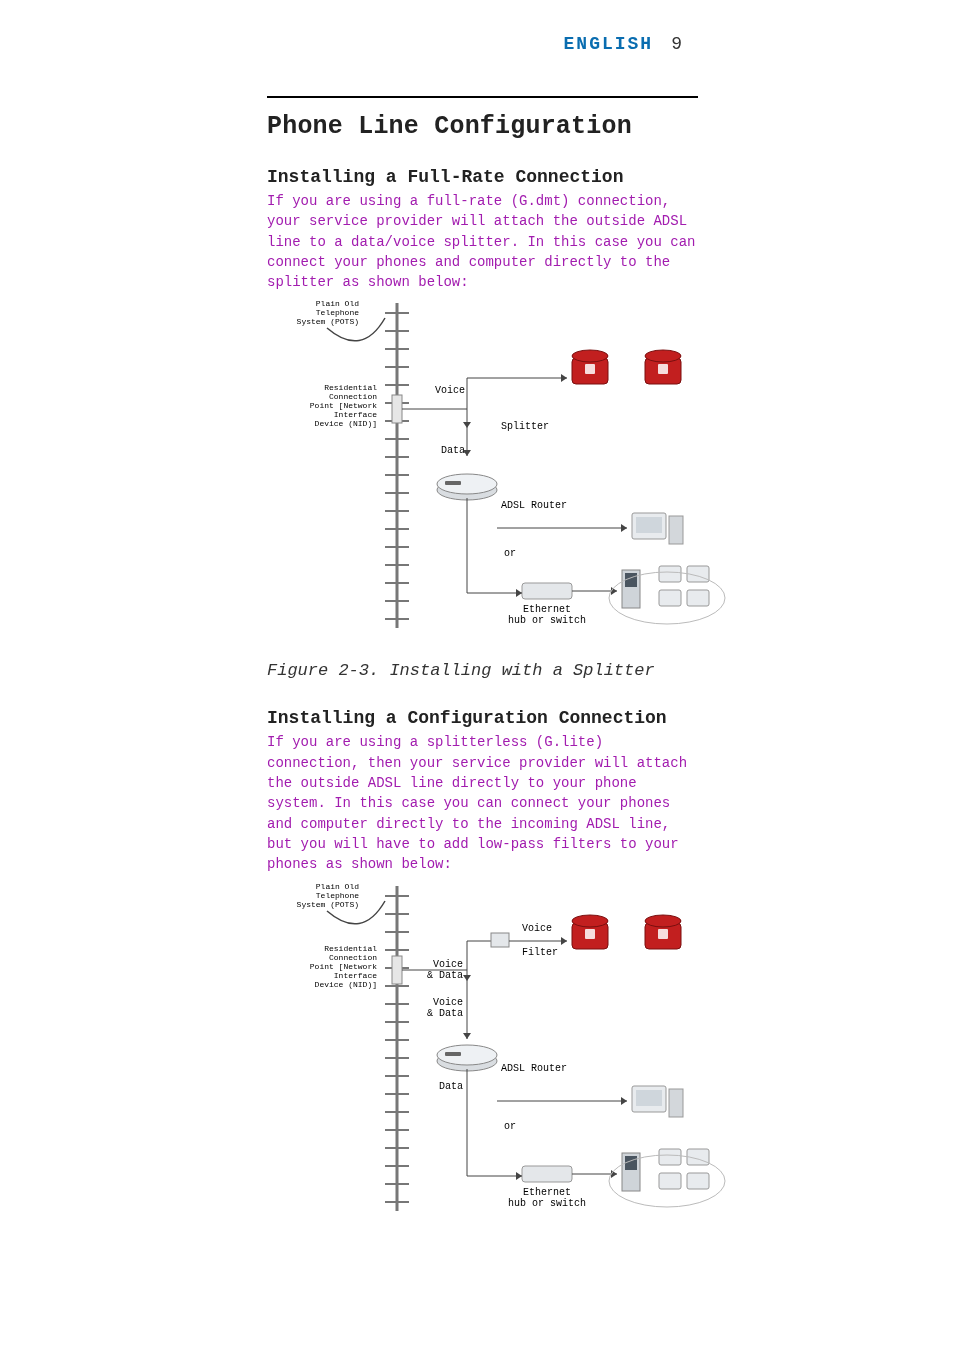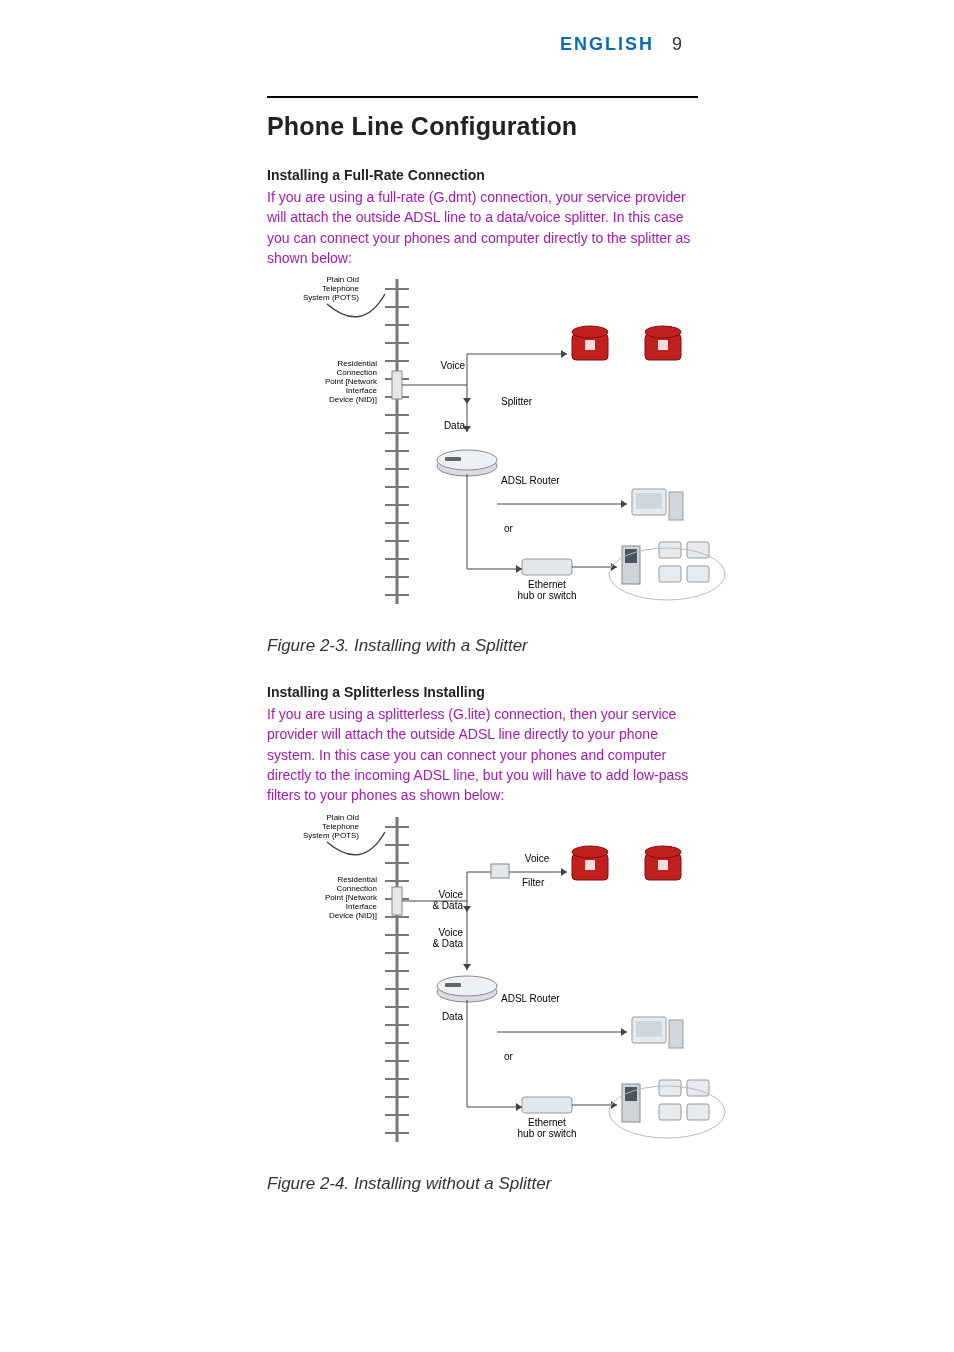--- a/index.html
+++ b/index.html
@@ -8,20 +8,21 @@
     height: 1352px;
     font-family: "Gill Sans", "Gill Sans MT", "Helvetica Neue", Helvetica, Arial, sans-serif;
     color: #222;
     background: #fff;
   }
   .page {
     position: relative;
     width: 778px;
     height: 1352px;
     box-sizing: border-box;
+    font-family: Liberation Mono, monospace;
   }
   .header-row {
     position: absolute;
     top: 34px;
     right: 96px;
     font-size: 18px;
     letter-spacing: 2px;
     font-weight: 700;
     color: #0a6db0;
   }
@@ -43,21 +44,21 @@
     border-top: 2px solid #000;
     margin: 0 0 14px 0;
   }
   h1 {
     font-size: 25px;
     font-weight: 700;
     margin: 0 0 26px 0;
     letter-spacing: 0.2px;
   }
   h2 {
-    font-size: 14px;
+    font-size: 18px;
     font-weight: 700;
     margin: 7px 0 4px 0;
   }
   p.body {
     font-size: 14px;
     line-height: 1.45;
     margin: 0 0 6px 0;
     font-weight: 300;
     color: #a21caf;
   }
@@ -180,21 +181,21 @@
           <rect x="0" y="0" width="22" height="16" rx="2" fill="#e8ebee" stroke="#999"></rect>
           <rect x="28" y="0" width="22" height="16" rx="2" fill="#e8ebee" stroke="#999"></rect>
           <rect x="0" y="24" width="22" height="16" rx="2" fill="#e8ebee" stroke="#999"></rect>
           <rect x="28" y="24" width="22" height="16" rx="2" fill="#e8ebee" stroke="#999"></rect>
         </g>
         <ellipse cx="400" cy="300" rx="58" ry="26" fill="none" stroke="#bbb"></ellipse>
       </svg>
     </div>
     <p class="caption">Figure 2-3. Installing with a Splitter</p>
 
-    <h2>Installing a Splitterless Installing</h2>
+    <h2>Installing a Configuration Connection</h2>
     <p class="body">If you are using a splitterless (G.lite) connection, then your service provider will attach the outside ADSL line directly to your phone system. In this case you can connect your phones and computer directly to the incoming ADSL line, but you will have to add low-pass filters to your phones as shown below:</p>
 
     <div class="figure">
       <svg width="500" height="338" viewBox="0 0 500 338">
 
         <g>
           <line x1="130" y1="5" x2="130" y2="330" stroke="#777" stroke-width="3"></line>
           <g stroke="#777" stroke-width="2">
             <line x1="118" y1="15" x2="142" y2="15"></line>
             <line x1="118" y1="33" x2="142" y2="33"></line>
@@ -282,16 +283,15 @@
         </g>
         <g transform="translate(392,268)">
           <rect x="0" y="0" width="22" height="16" rx="2" fill="#e8ebee" stroke="#999"></rect>
           <rect x="28" y="0" width="22" height="16" rx="2" fill="#e8ebee" stroke="#999"></rect>
           <rect x="0" y="24" width="22" height="16" rx="2" fill="#e8ebee" stroke="#999"></rect>
           <rect x="28" y="24" width="22" height="16" rx="2" fill="#e8ebee" stroke="#999"></rect>
         </g>
         <ellipse cx="400" cy="300" rx="58" ry="26" fill="none" stroke="#bbb"></ellipse>
       </svg>
     </div>
-    <p class="caption">Figure 2-4. Installing without a Splitter</p>
 
   </div>
 </div>
 
 </body></html>

